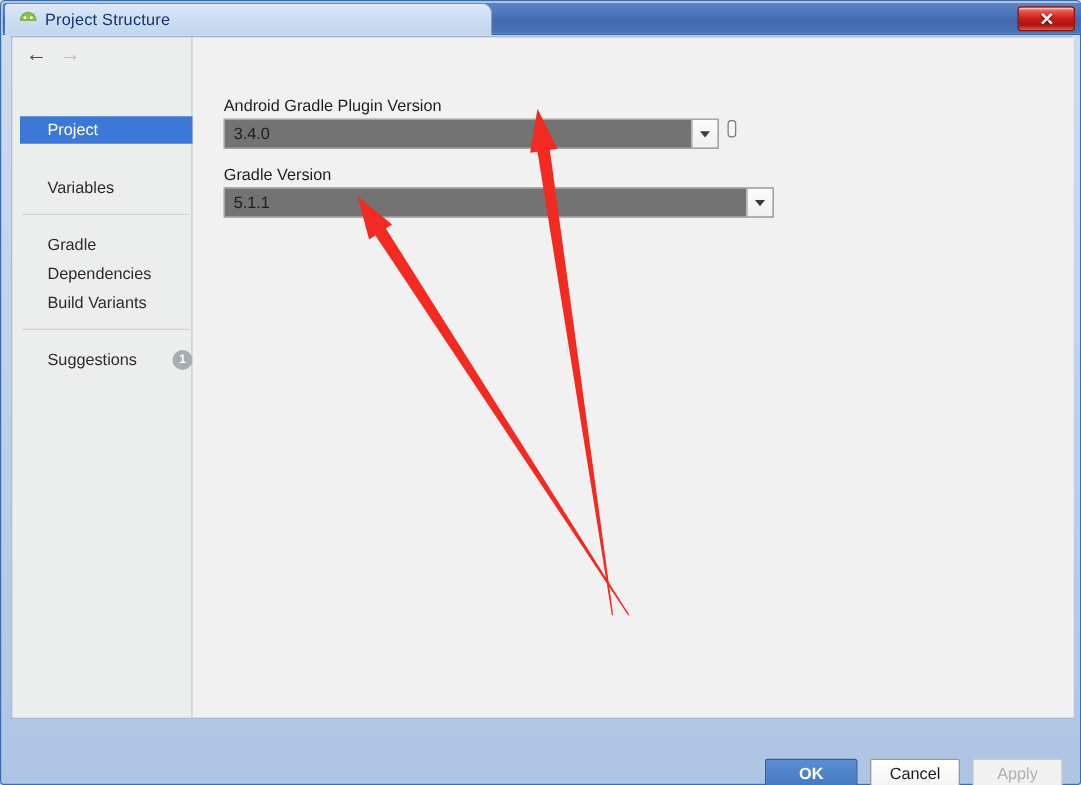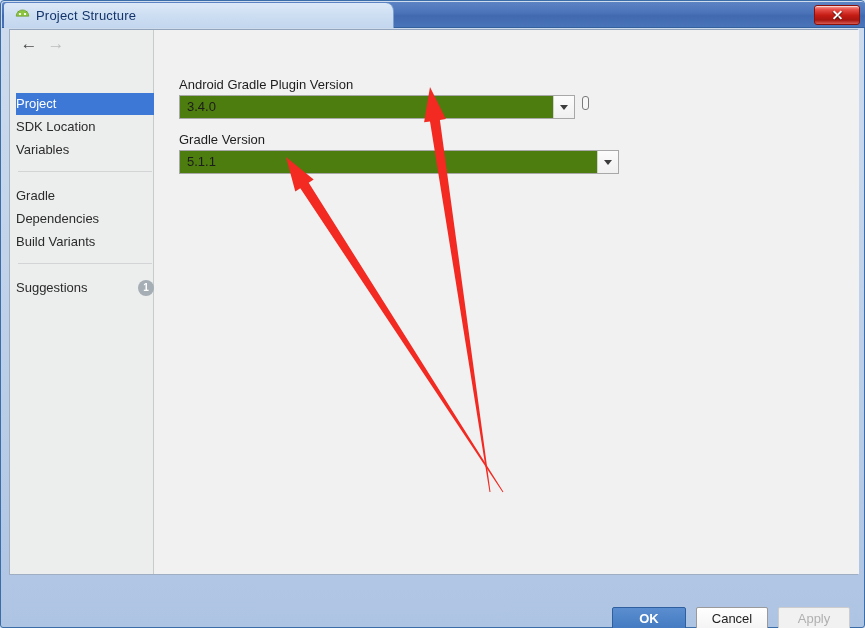--- a/index.html
+++ b/index.html
@@ -108,20 +108,21 @@
   }
   #nav-back    { left: 7px;  color: #4b4b4b; }
   #nav-forward { left: 34px; color: #bcbcbc; cursor: default; }
 
   .side-item {
     position: absolute;
     left: 6px;
     width: 138px; height: 22px;
     font-size: 13px;
     color: #2b2b2b;
+    padding-left: 22px;
     line-height: 22px;
     white-space: nowrap;
     cursor: pointer;
   }
   .side-item.selected {
     background: #3d78d6;
     color: #ffffff;
   }
   .side-sep {
     position: absolute;
@@ -152,21 +153,21 @@
   }
   .field-label {
     position: absolute;
     font-size: 13px;
     color: #1d1d1d;
     white-space: nowrap;
   }
   .combo {
     position: absolute;
     height: 24px;
-    background: #4d7c0f;
+    background: #737373;
     border: 1px solid #a8a8a8;
     cursor: pointer;
     padding-left: 43px;
   }
   .combo-value {
     position: absolute;
     left: 7px; top: 3px;
     font-size: 13px;
     color: #1d1d1d;
     white-space: nowrap;
@@ -267,21 +268,20 @@
 
   <div id="body-area">
 
     <div id="sidebar">
       <div id="navbar">
         <div id="nav-back" class="nav-arrow">←</div>
         <div id="nav-forward" class="nav-arrow">→</div>
       </div>
 
       <div class="side-item selected" style="top:63px">Project</div>
-      <div class="side-item" style="top:86px">SDK Location</div>
       <div class="side-item" style="top:109px">Variables</div>
 
       <div class="side-sep" style="top:141px"></div>
 
       <div class="side-item" style="top:155px">Gradle</div>
       <div class="side-item" style="top:201px">Build Variants</div>
       <div class="side-item" style="top:178px">Dependencies</div>
 
       <div class="side-sep" style="top:233px"></div>
 

